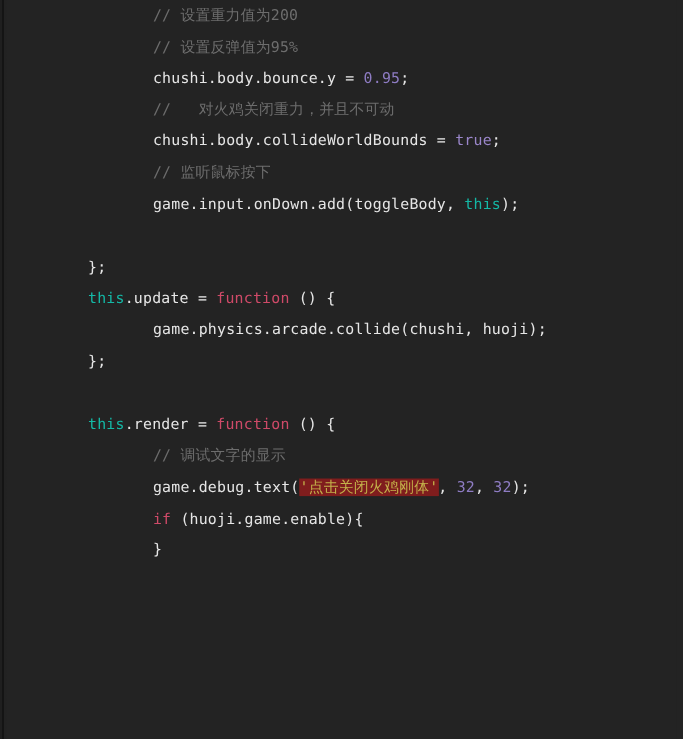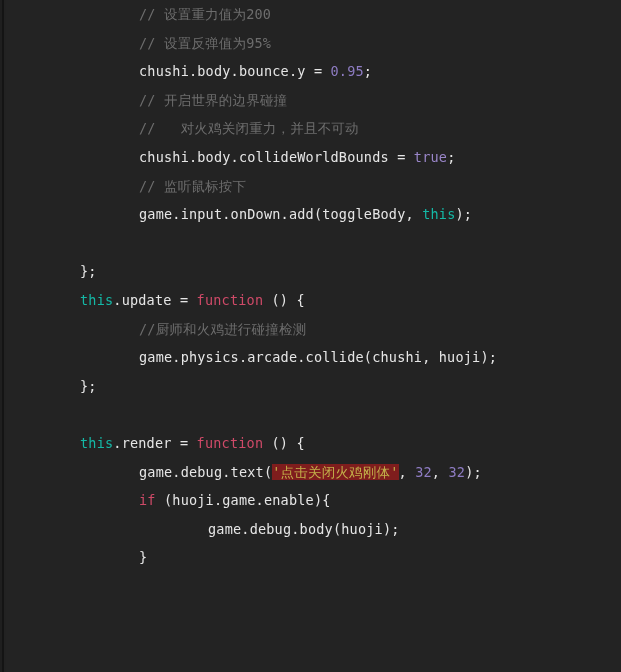--- a/index.html
+++ b/index.html
@@ -59,31 +59,29 @@
 </style>
 </head>
 <body>
 
 <div id="editor">
   <div id="gutter-strip"></div>
   <div id="code">
       <div class="line ind1"><span class="tok-comment">// 设置重力值为200</span></div>
       <div class="line ind1"><span class="tok-comment">// 设置反弹值为95%</span></div>
       <div class="line ind1"><span class="tok-plain">chushi.body.bounce.y = </span><span class="tok-number">0.95</span><span class="tok-punct">;</span></div>
-      <div class="line ind1"><span class="tok-comment">// 开启世界的边界碰撞</span></div>
       <div class="line ind1"><span class="tok-comment">//   对火鸡关闭重力，并且不可动</span></div>
       <div class="line ind1"><span class="tok-plain">chushi.body.collideWorldBounds = </span><span class="tok-const">true</span><span class="tok-punct">;</span></div>
       <div class="line ind1"><span class="tok-comment">// 监听鼠标按下</span></div>
       <div class="line ind1"><span class="tok-plain">game.input.onDown.add(toggleBody, </span><span class="tok-this">this</span><span class="tok-punct">);</span></div>
       <div class="line ind0">&nbsp;</div>
       <div class="line ind0"><span class="tok-plain">};</span></div>
       <div class="line ind0"><span class="tok-this">this</span><span class="tok-plain">.update = </span><span class="tok-keyword">function</span><span class="tok-plain"> () {</span></div>
-      <div class="line ind1"><span class="tok-comment">//厨师和火鸡进行碰撞检测</span></div>
       <div class="line ind1"><span class="tok-plain">game.physics.arcade.collide(chushi, huoji);</span></div>
       <div class="line ind0"><span class="tok-plain">};</span></div>
       <div class="line ind0">&nbsp;</div>
       <div class="line ind0"><span class="tok-this">this</span><span class="tok-plain">.render = </span><span class="tok-keyword">function</span><span class="tok-plain"> () {</span></div>
+      <div class="line ind1"><span class="tok-comment">// 调试文字的显示</span></div>
       <div class="line ind1"><span class="tok-plain">game.debug.text(</span><span class="tok-string">'点击关闭火鸡刚体'</span><span class="tok-plain">, </span><span class="tok-number">32</span><span class="tok-plain">, </span><span class="tok-number">32</span><span class="tok-punct">);</span></div>
       <div class="line ind1"><span class="tok-keyword">if</span><span class="tok-plain"> (huoji.game.enable){</span></div>
-      <div class="line ind2"><span class="tok-plain">game.debug.body(huoji);</span></div>
       <div class="line ind1"><span class="tok-plain">}</span></div>
     </div>
 </div>
 
 </body></html>

